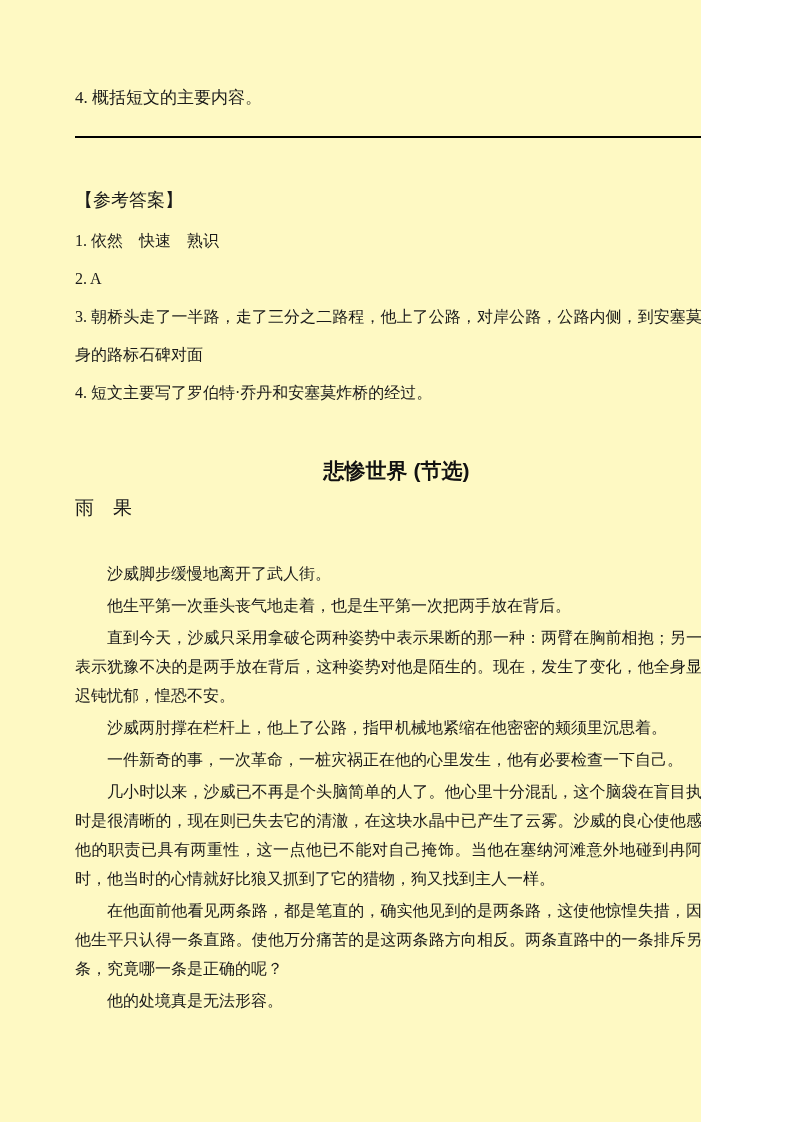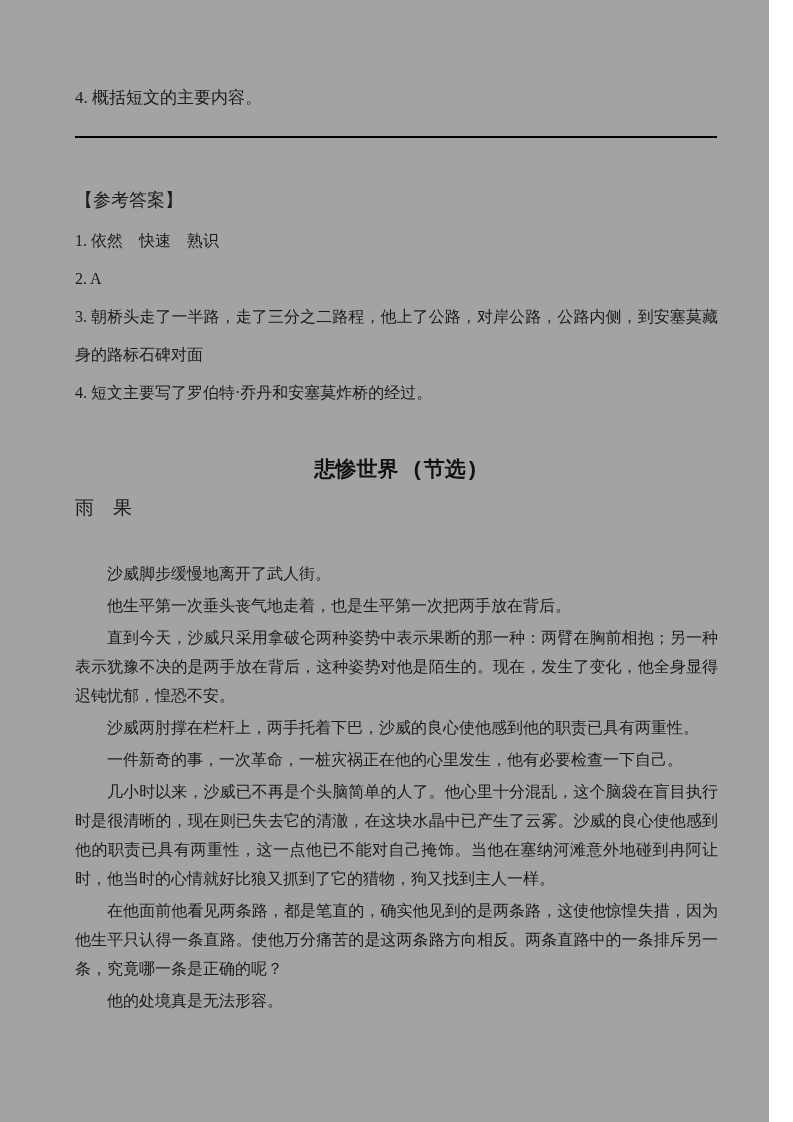--- a/index.html
+++ b/index.html
@@ -2,23 +2,23 @@
 <html><head>
 <meta charset="utf-8">
 <style>
   html, body {
     margin: 0;
     padding: 0;
     background: #ffffff;
   }
   .page {
     position: relative;
-    width: 769px;
+    width: 701px;
     height: 1122px;
-    background: #a3a3a3;
+    background: #fef9c3;
     color: #1a1a1a;
     font-family: "Liberation Serif", "DejaVu Serif", serif;
     overflow: hidden;
   }
   .question-line {
     position: absolute;
     top: 88px;
     left: 75px;
     width: 643px;
     font-size: 17px;
@@ -54,21 +54,21 @@
     line-height: 38px;
     text-align: justify;
     color: #1a1a1a;
   }
   .passage-title {
     position: absolute;
     top: 459px;
     left: 75px;
     width: 643px;
     text-align: center;
-    font-family: Liberation Mono, monospace;
+    font-family: Liberation Sans, sans-serif;
     font-weight: 700;
     font-size: 21px;
     line-height: 24px;
     color: #111111;
   }
   .passage-author {
     position: absolute;
     top: 497px;
     left: 75px;
     width: 643px;
@@ -111,20 +111,20 @@
   </div>
 
   <div class="passage-title">悲惨世界 (节选)</div>
 
   <div class="passage-author">雨　果</div>
 
   <div class="passage-body">
     <p>沙威脚步缓慢地离开了武人街。</p>
     <p>他生平第一次垂头丧气地走着，也是生平第一次把两手放在背后。</p>
     <p>直到今天，沙威只采用拿破仑两种姿势中表示果断的那一种：两臂在胸前相抱；另一种表示犹豫不决的是两手放在背后，这种姿势对他是陌生的。现在，发生了变化，他全身显得迟钝忧郁，惶恐不安。</p>
-    <p>沙威两肘撑在栏杆上，两手托着下巴，沙威的良心使他感到他的职责已具有两重性。</p>
+    <p>沙威两肘撑在栏杆上，他上了公路，指甲机械地紧缩在他密密的颊须里沉思着。</p>
     <p>一件新奇的事，一次革命，一桩灾祸正在他的心里发生，他有必要检查一下自己。</p>
     <p>几小时以来，沙威已不再是个头脑简单的人了。他心里十分混乱，这个脑袋在盲目执行时是很清晰的，现在则已失去它的清澈，在这块水晶中已产生了云雾。沙威的良心使他感到他的职责已具有两重性，这一点他已不能对自己掩饰。当他在塞纳河滩意外地碰到冉阿让时，他当时的心情就好比狼又抓到了它的猎物，狗又找到主人一样。</p>
     <p>在他面前他看见两条路，都是笔直的，确实他见到的是两条路，这使他惊惶失措，因为他生平只认得一条直路。使他万分痛苦的是这两条路方向相反。两条直路中的一条排斥另一条，究竟哪一条是正确的呢？</p>
     <p>他的处境真是无法形容。</p>
   </div>
 
 </div>
 
 </body></html>

